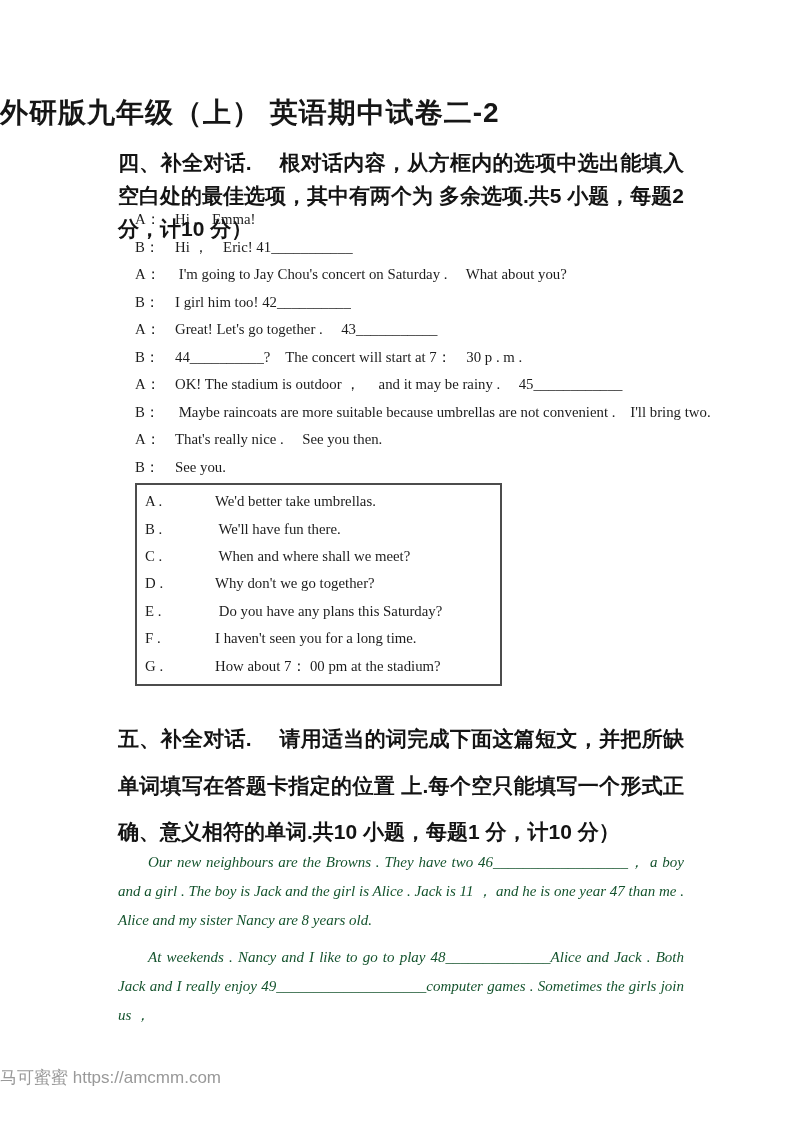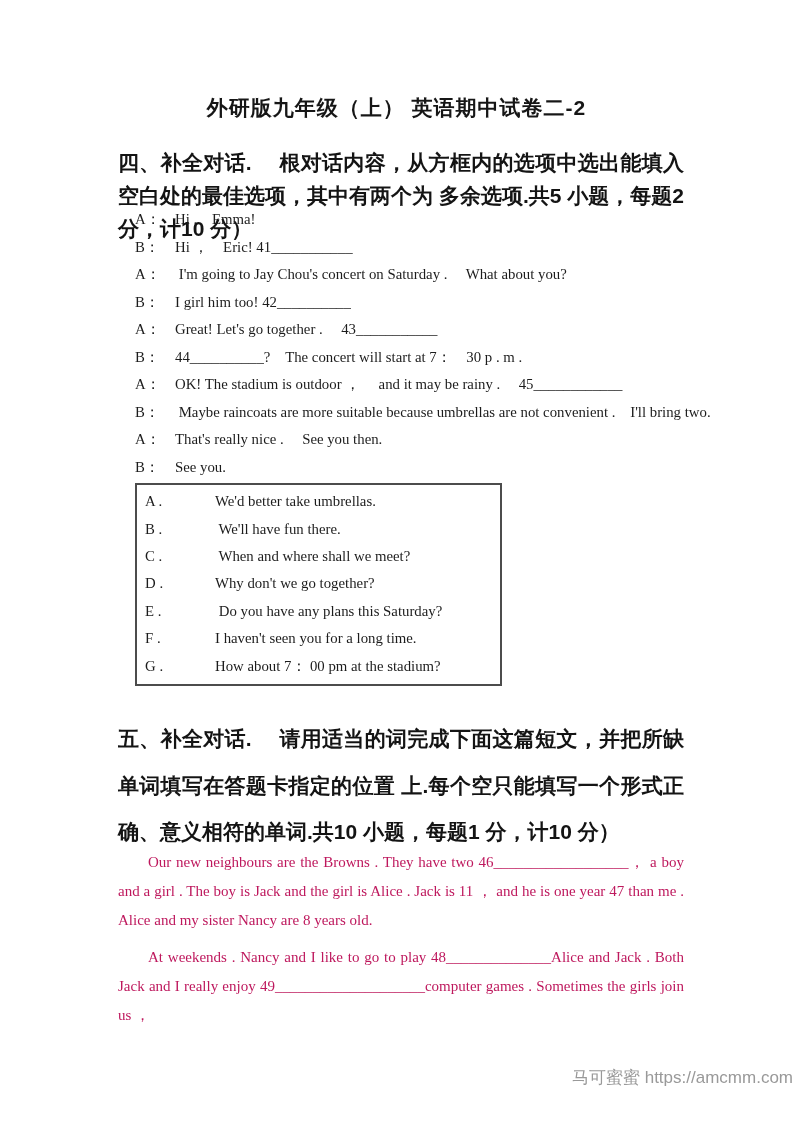--- a/index.html
+++ b/index.html
@@ -7,23 +7,22 @@
     position:relative;
     width:793px; height:1122px;
     background:#ffffff;
     color:#1c1c1c;
     font-family:"Liberation Serif", serif;
     overflow:hidden;
     margin:0 auto;
   }
   .title {
     position:absolute; top:94px; left:0; right:0;
-    text-align:center;
     font-family:"Liberation Sans", sans-serif;
-    font-weight:bold; font-size:21px;
+    font-weight:bold; font-size:28px;
     letter-spacing:1px;
     color:#161616;
   }
   .sec-heading {
     position:absolute; left:118px; width:566px;
     font-family:"Liberation Sans", sans-serif;
     font-weight:bold; font-size:21px;
     text-align:justify;
     color:#141414;
   }
@@ -46,25 +45,26 @@
   .opt-line { display:flex; height:27.4px; align-items:center; font-size:14.8px; }
   .opt-label { flex:0 0 50px; white-space:pre; }
   .opt-text { white-space:pre;margin-left:20px; }
   .passage { position:absolute; left:118px; top:848px; width:566px; }
   .para {
     margin:0 0 9px 0;
     font-size:15px;
     line-height:28.8px;
     text-align:justify;
     text-indent:30px;
-    color:#be185d;
+    color:#14532d;
+    font-style:italic;
   }
   .footer {
     position:absolute; top:1066px; left:0; right:0;
-    text-align:right;
+    text-align:left;
     font-family:"Liberation Sans", sans-serif;
     font-size:17px;
     color:#999999;
   }
 </style>
 </head>
 <body>
 
 <div class="page">
 

